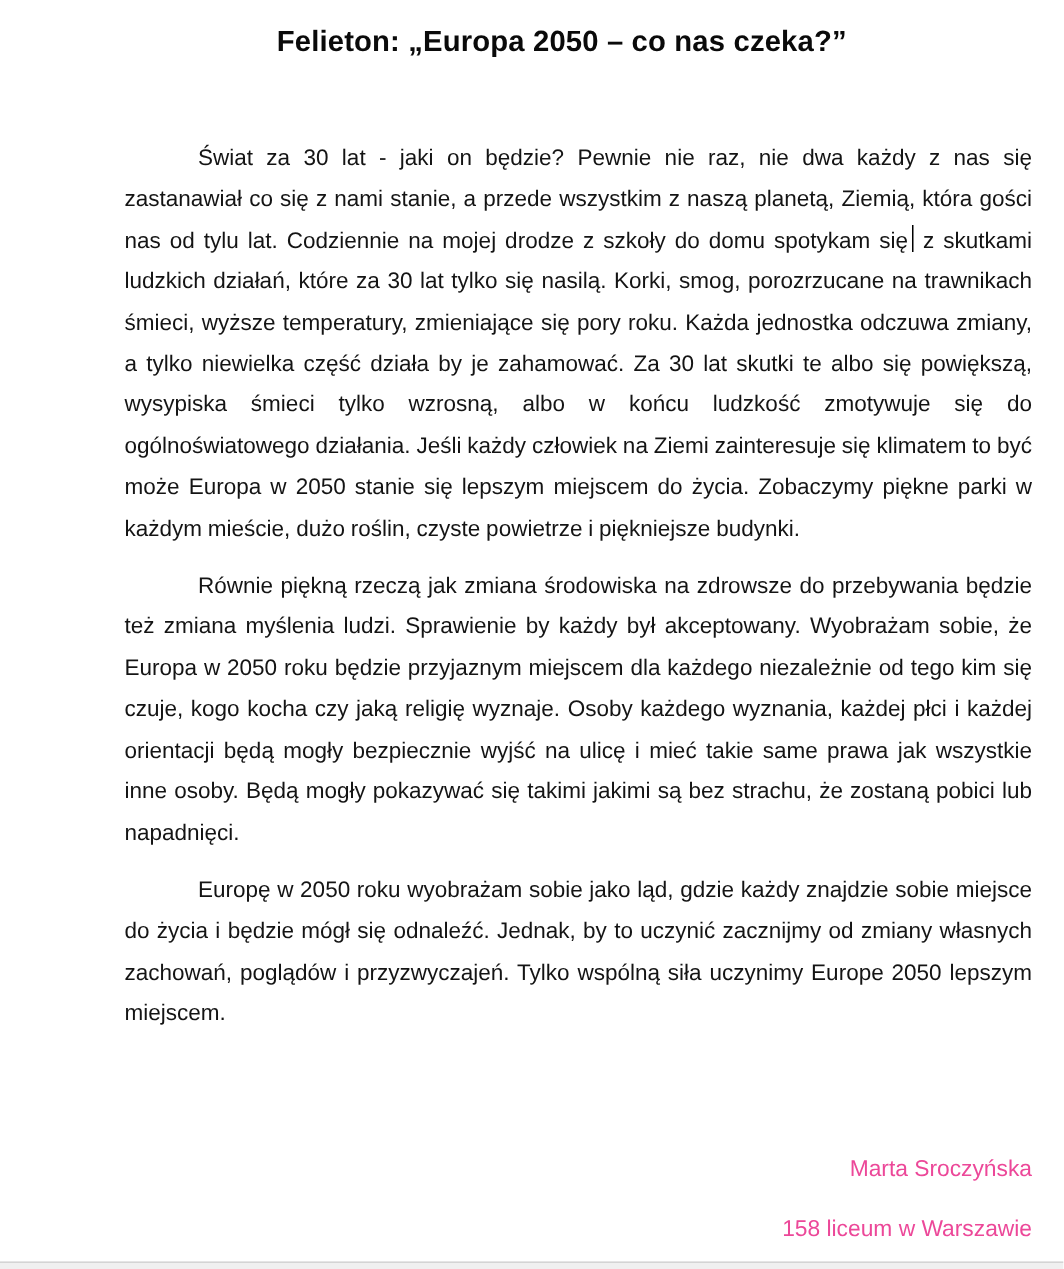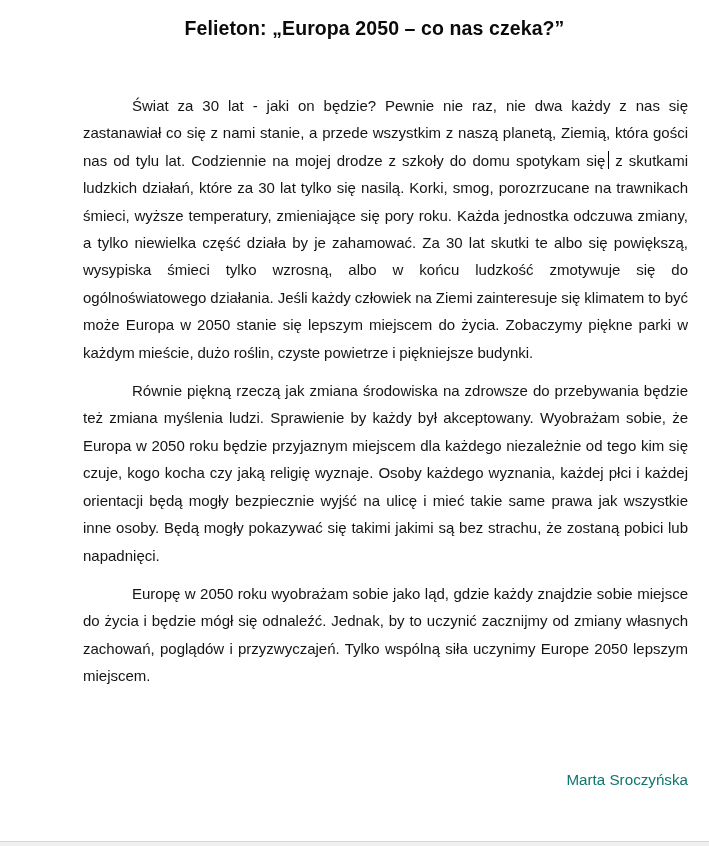--- a/index.html
+++ b/index.html
@@ -55,21 +55,21 @@
       background: #000;
       vertical-align: -3px;
       margin-left: 3px;
     }
     .signature {
       position: absolute;
       right: 41px;
       text-align: right;
       font-family: "Liberation Sans", sans-serif;
       font-size: 15.2px;
-      color: #0f766e;
+      color: #ec4899;
     }
     .sig-name { top: 771px; }
     .sig-school { top: 811px; }
     .bottom-bar {
       position: absolute;
       left: 0;
       top: 841px;
       width: 709px;
       height: 5px;
       background: #f0f0f0;
@@ -82,15 +82,16 @@
 <div class="page">
   <div class="title">Felieton: „Europa 2050 – co nas czeka?”</div>
 
   <div class="body-text">
     <p class="para"><span>Świat za 30 lat - jaki on będzie? Pewnie nie raz, nie dwa każdy z nas się zastanawiał co się z nami stanie, a przede wszystkim z naszą planetą, Ziemią, która gości nas od tylu lat. Codziennie na mojej drodze z szkoły do domu spotykam się</span><span class="cursor"></span><span> z skutkami ludzkich działań, które za 30 lat tylko się nasilą. Korki, smog, porozrzucane na trawnikach śmieci, wyższe temperatury, zmieniające się pory roku. Każda jednostka odczuwa zmiany, a tylko niewielka część działa by je zahamować. Za 30 lat skutki te albo się powiększą, wysypiska śmieci tylko wzrosną, albo w końcu ludzkość zmotywuje się do ogólnoświatowego działania. Jeśli każdy człowiek na Ziemi zainteresuje się klimatem to być może Europa w 2050 stanie się lepszym miejscem do życia. Zobaczymy piękne parki w każdym mieście, dużo roślin, czyste powietrze i piękniejsze budynki.</span></p>
     <p class="para">Równie piękną rzeczą jak zmiana środowiska na zdrowsze do przebywania będzie też zmiana myślenia ludzi. Sprawienie by każdy był akceptowany. Wyobrażam sobie, że Europa w 2050 roku będzie przyjaznym miejscem dla każdego niezależnie od tego kim się czuje, kogo kocha czy jaką religię wyznaje. Osoby każdego wyznania, każdej płci  i każdej orientacji będą mogły bezpiecznie wyjść na ulicę i mieć takie same prawa jak wszystkie inne osoby. Będą mogły pokazywać się takimi jakimi są bez strachu, że zostaną pobici lub napadnięci.</p>
     <p class="para">Europę w 2050 roku wyobrażam sobie jako ląd, gdzie każdy znajdzie sobie miejsce do życia i będzie mógł się odnaleźć. Jednak, by to uczynić zacznijmy od zmiany własnych zachowań, poglądów i przyzwyczajeń. Tylko wspólną siła uczynimy Europe 2050 lepszym miejscem.</p>
   </div>
 
   <div class="signature sig-name">Marta Sroczyńska</div>
+  <div class="signature sig-school">158 liceum w Warszawie</div>
 </div>
 
 <div class="bottom-bar"></div>
 
 </body></html>

